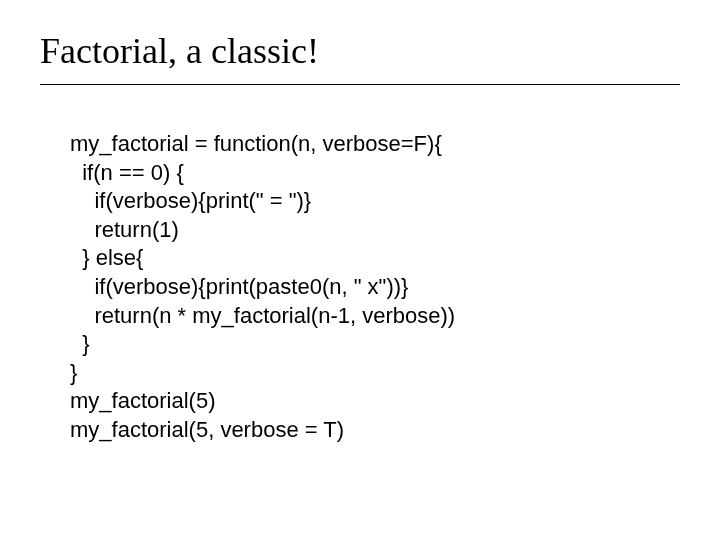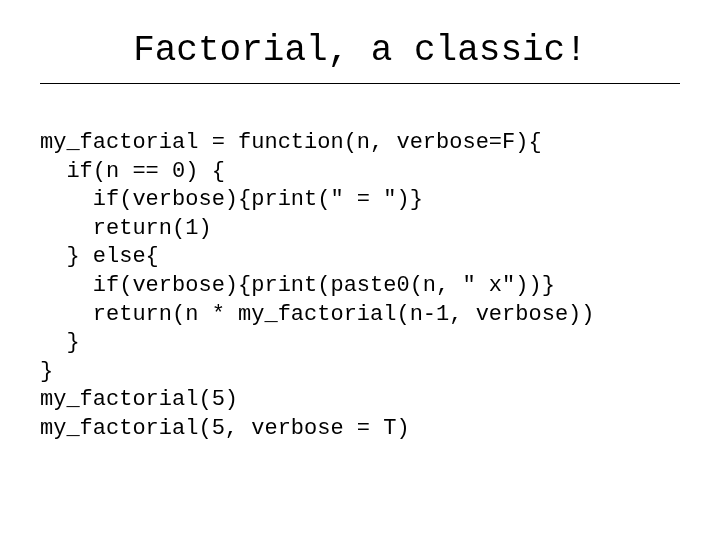--- a/index.html
+++ b/index.html
@@ -12,35 +12,35 @@
       height: 540px;
       background: #ffffff;
       font-family: -apple-system, BlinkMacSystemFont, "Segoe UI", Calibri, sans-serif;
       color: #000000;
       padding: 30px 40px;
     }
     .title {
       font-size: 36px;
       font-weight: 300;
       margin-bottom: 12px;
-      font-family: Liberation Mono, monospace;
-      text-align: center;
+      font-family: Liberation Serif, serif;
     }
     .divider {
       border: none;
       border-top: 1px solid #000000;
       margin-bottom: 45px;
       width: 100%;
     }
     .code-block {
-      font-family: Liberation Mono, monospace;
+      font-family: Liberation Sans, sans-serif;
       font-size: 22px;
       line-height: 1.3;
       white-space: pre;
       font-weight: 400;
+      margin-left: 30px;
     }
   </style>
 </head>
 <body>
 
 <h1 class="title">Factorial, a classic!</h1>
 <hr class="divider">
 <pre class="code-block">my_factorial = function(n, verbose=F){
   if(n == 0) {
     if(verbose){print(" = ")}

